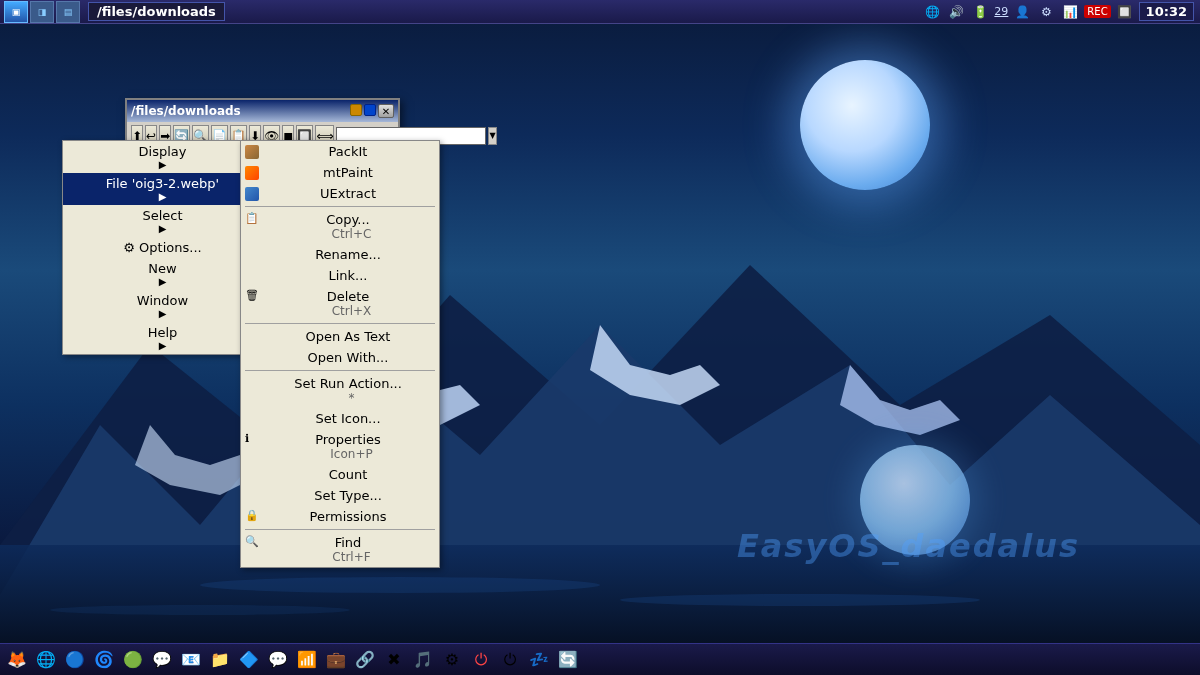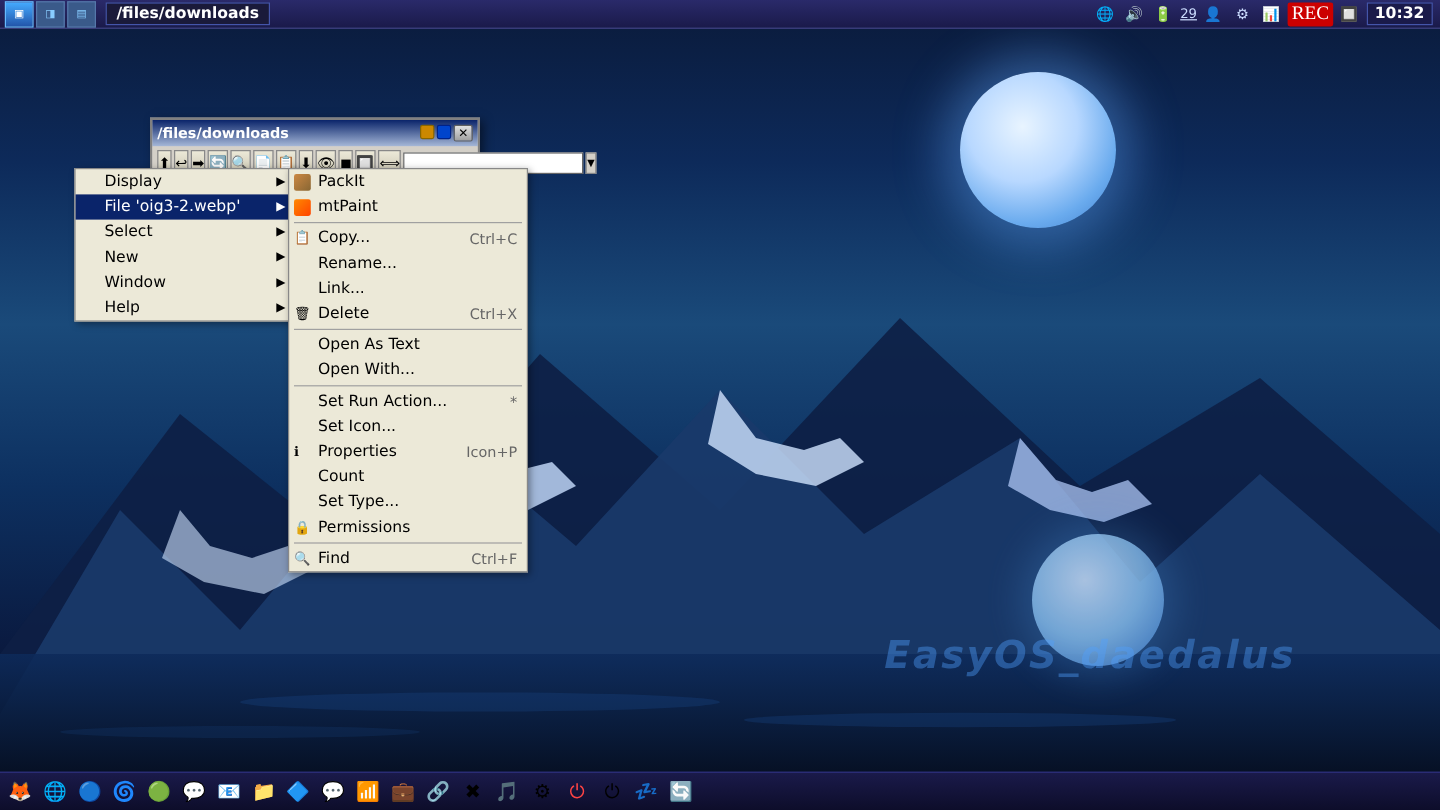--- a/index.html
+++ b/index.html
@@ -263,24 +263,24 @@
       box-shadow: 2px 2px 6px rgba(0,0,0,0.4);
       z-index: 200;
     }
 
     .menu-item {
       padding: 3px 8px 3px 24px;
       cursor: pointer;
       white-space: nowrap;
       display: flex;
       align-items: center;
-      justify-content: space-between;
       position: relative;
       font-size: 13px;
       color: #000;
+      flex-direction: column;
     }
 
     .menu-item.selected-item {
       background: #0a246a;
       color: white;
     }
 
     .menu-item .shortcut {
       color: #666;
       font-size: 12px;
@@ -370,21 +370,21 @@
     </div>
     <div class="top-bar-path">/files/downloads</div>
     <div class="top-bar-right">
       <div class="sys-icon">🌐</div>
       <div class="sys-icon">🔊</div>
       <div class="sys-icon">🔋</div>
       <span style="font-size:11px; color:#ccddff;text-decoration:underline;">29</span>
       <div class="sys-icon">👤</div>
       <div class="sys-icon">⚙</div>
       <div class="sys-icon">📊</div>
-      <span style="background:#cc0000; color:white; font-size:16px; padding:1px 3px; border-radius:2px;font-family:Liberation Serif, serif;">REC</span>
+      <span style="background:#cc0000; color:white; font-size:10px; padding:1px 3px; border-radius:2px;">REC</span>
       <div class="sys-icon">🔲</div>
       <div class="time-display">10:32</div>
     </div>
   </div>
 
   <div id="file-manager">
     <div class="fm-titlebar">
       <span class="fm-title-text">/files/downloads</span>
       <div style="display:flex; gap:2px;">
         <div style="width:12px;height:12px;background:#cc8800;border:1px solid #886600;border-radius:2px;cursor:pointer;"></div>
@@ -418,20 +418,23 @@
     </div>
     <div class="menu-item selected-item">
       <span>File 'oig3-2.webp'</span>
       <span class="arrow">▶</span>
     </div>
     <div class="menu-item">
       <span>Select</span>
       <span class="arrow">▶</span>
     </div>
     <div class="menu-item">
+      <span>⚙ Options...</span>
+    </div>
+    <div class="menu-item">
       <span>New</span>
       <span class="arrow">▶</span>
     </div>
     <div class="menu-item">
       <span>Window</span>
       <span class="arrow">▶</span>
     </div>
     <div class="menu-item">
       <span>Help</span>
       <span class="arrow">▶</span>
@@ -447,20 +450,26 @@
       <span>PackIt</span>
     </div>
 
     <div class="menu-item">
       <span class="menu-item-icon">
         <span style="display:inline-block;width:14px;height:14px;background:linear-gradient(135deg,#ff8800,#ff4400);border-radius:2px;vertical-align:middle;"></span>
       </span>
       <span>mtPaint</span>
     </div>
 
+    <div class="menu-item">
+      <span class="menu-item-icon">
+        <span style="display:inline-block;width:14px;height:14px;background:linear-gradient(135deg,#4488cc,#2255aa);border-radius:2px;vertical-align:middle;"></span>
+      </span>
+      <span>UExtract</span>
+    </div>
     <div class="menu-separator"></div>
 
     <div class="menu-item">
       <span class="menu-item-icon" style="font-size:11px;">📋</span>
       <span>Copy...</span>
       <span class="shortcut">Ctrl+C</span>
     </div>
 
     <div class="menu-item">
       <span>Rename...</span>

